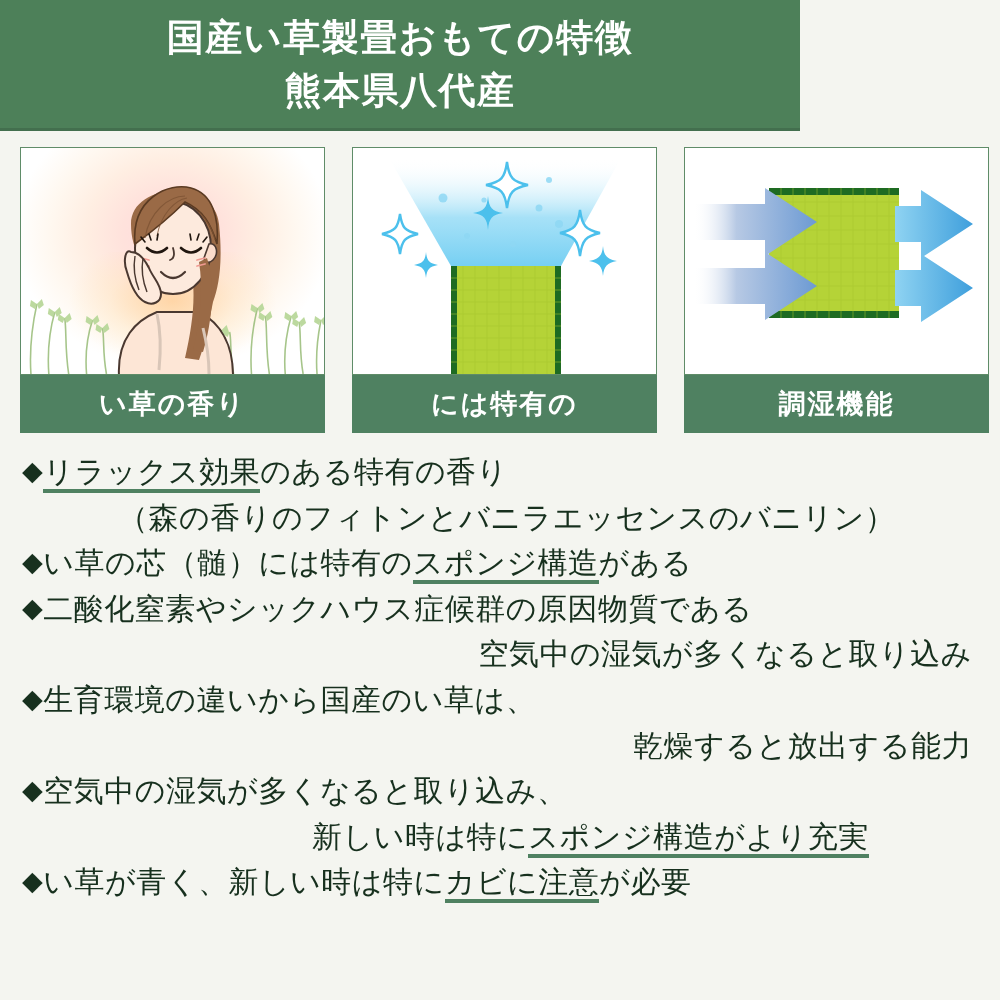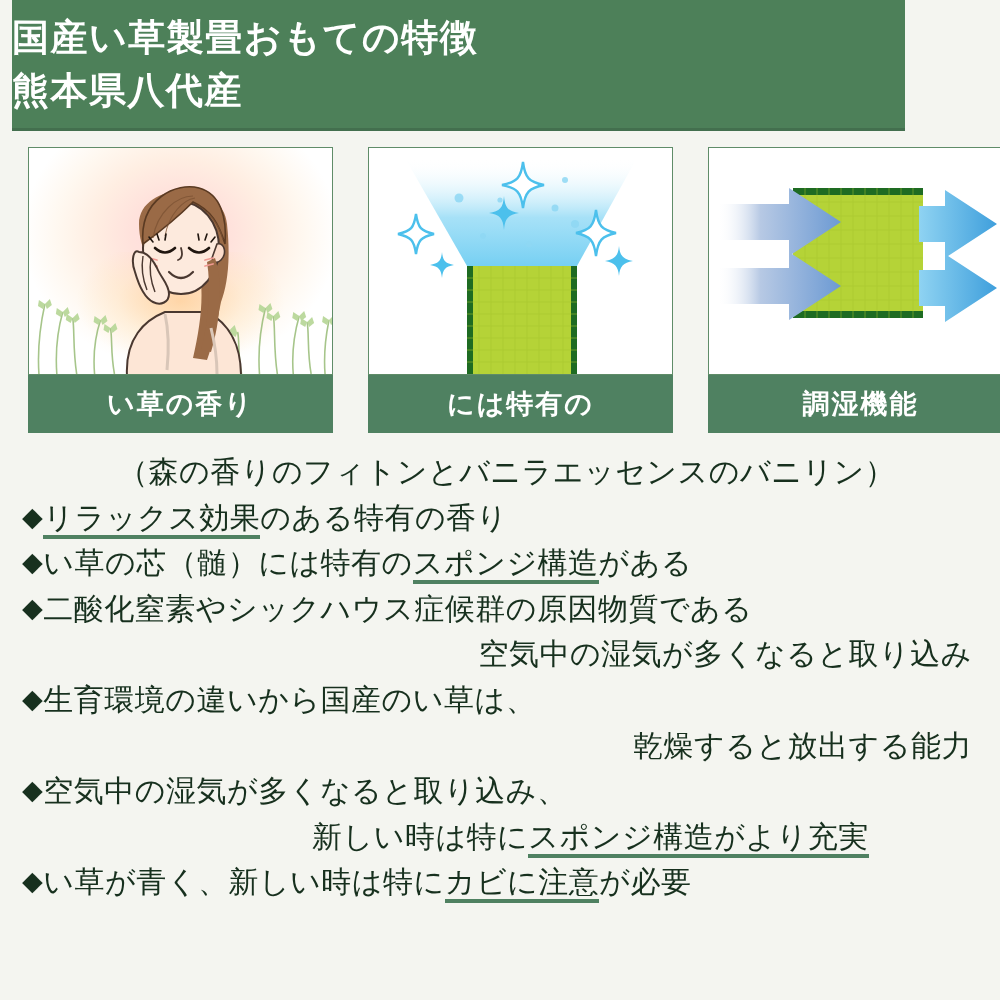--- a/index.html
+++ b/index.html
@@ -11,49 +11,47 @@
   }
 
   body {
     background: #f4f5f0;
     font-family: "Liberation Sans", "DejaVu Sans", sans-serif;
     color: #15301d;
   }
 
   
   #header {
-    width: 893px;
+    width: 800px;
     height: 131px;
     background: #4d8059;
     border-bottom: 3px solid #436f4e;
     display: flex;
     flex-direction: column;
-    align-items: flex-start;
+    align-items: center;
     justify-content: center;
     padding-top: 2px;
-    margin-left: 12px;
   }
   .header-line {
     color: #ffffff;
     font-size: 37px;
     font-weight: bold;
     line-height: 1.42;
     letter-spacing: 1.5px;
     white-space: nowrap;
   }
 
   
   #cards {
     display: flex;
     gap: 27px;
     padding: 16px 20px 0 20px;
   }
   .card {
     width: 317px;
-    margin-left: 8px;
   }
   .card-image {
     position: relative;
     width: 305px;
     height: 228px;
     background: #ffffff;
     border: 1px solid #5f8c68;
     overflow: hidden;
   }
   .card-label {
@@ -306,22 +304,22 @@
 
         <path d="M210 58 L 236 58 L 236 42 L 288 76 L 236 110 L 236 94 L 210 94 Z" fill="url(#arrOut)"></path>
         <path d="M210 122 L 236 122 L 236 106 L 288 140 L 236 174 L 236 158 L 210 158 Z" fill="url(#arrOut)"></path>
       </svg>
     </div>
     <div class="card-label">調湿機能</div>
   </div>
 </div>
 
 <div id="bullets">
+    <div class="line bullet"><span class="dia">◆</span><span class="ul">リラックス効果</span><span>のある特有の香り</span></div>
     <div class="line cont-center"><span>（森の香りのフィトンとバニラエッセンスのバニリン）</span></div>
-    <div class="line bullet"><span class="dia">◆</span><span class="ul">リラックス効果</span><span>のある特有の香り</span></div>
     <div class="line bullet"><span class="dia">◆</span><span>い草の芯（髄）には特有の</span><span class="ul">スポンジ構造</span><span>がある</span></div>
     <div class="line bullet"><span class="dia">◆</span><span>二酸化窒素やシックハウス症候群の原因物質である</span></div>
     <div class="line cont-right"><span>空気中の湿気が多くなると取り込み</span></div>
     <div class="line bullet"><span class="dia">◆</span><span>生育環境の違いから国産のい草は、</span></div>
     <div class="line cont-right"><span>乾燥すると放出する能力</span></div>
     <div class="line bullet"><span class="dia">◆</span><span>空気中の湿気が多くなると取り込み、</span></div>
     <div class="line cont-mid"><span>新しい時は特に</span><span class="ul">スポンジ構造がより充実</span></div>
     <div class="line bullet"><span class="dia">◆</span><span>い草が青く、新しい時は特に</span><span class="ul">カビに注意</span><span>が必要</span></div>
   </div>
 

